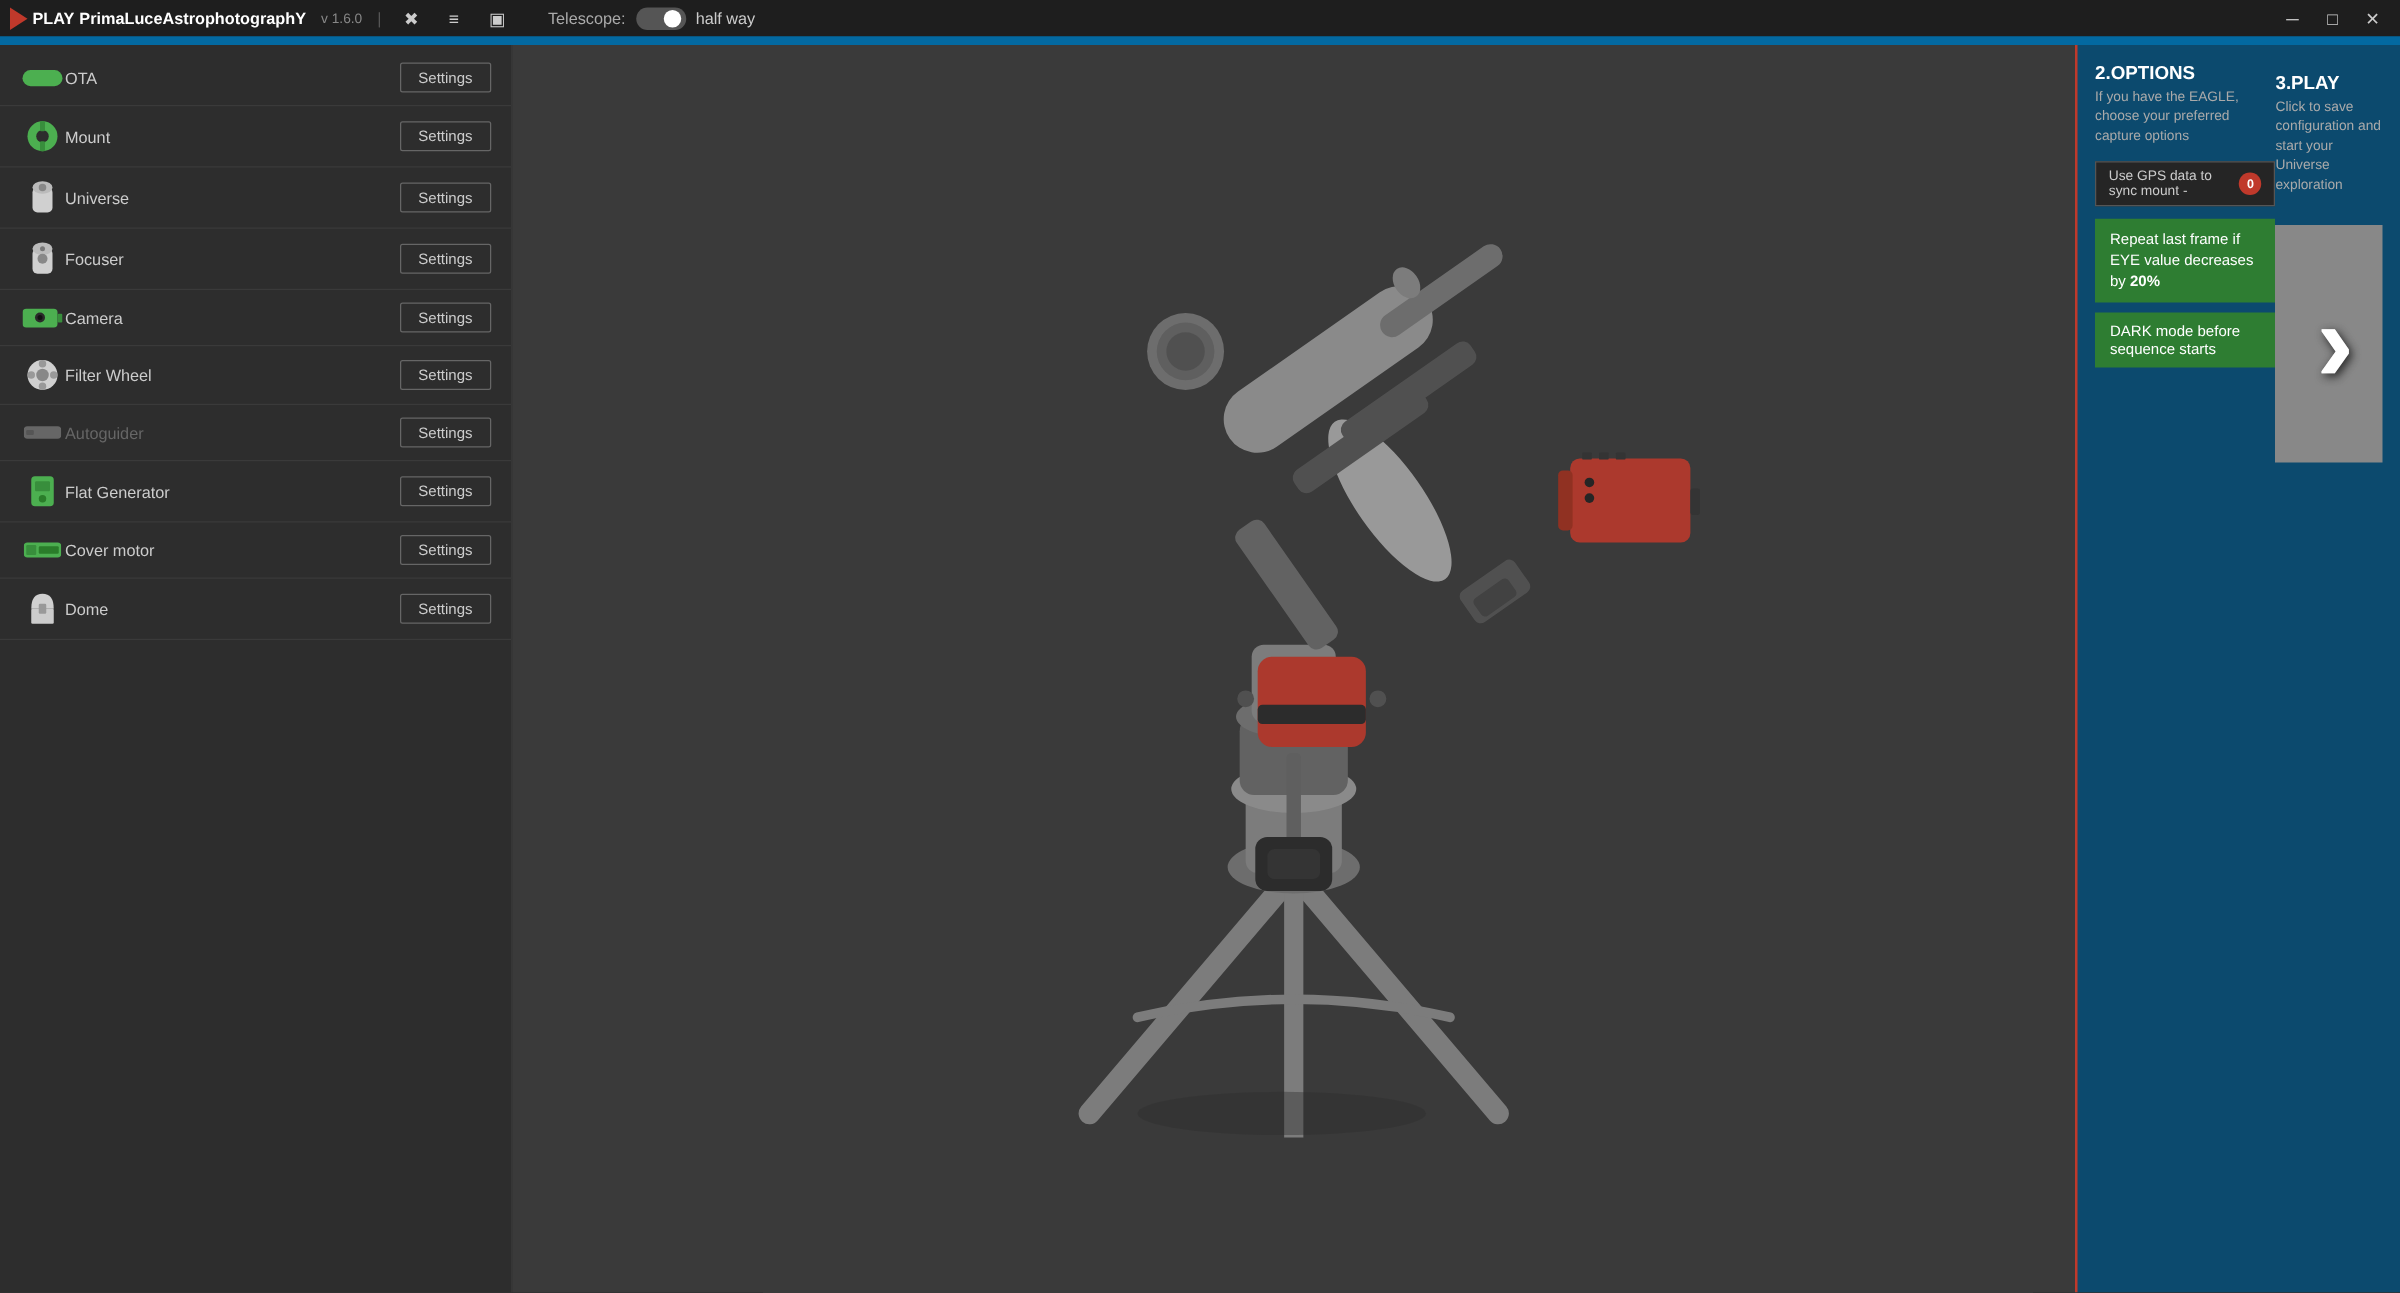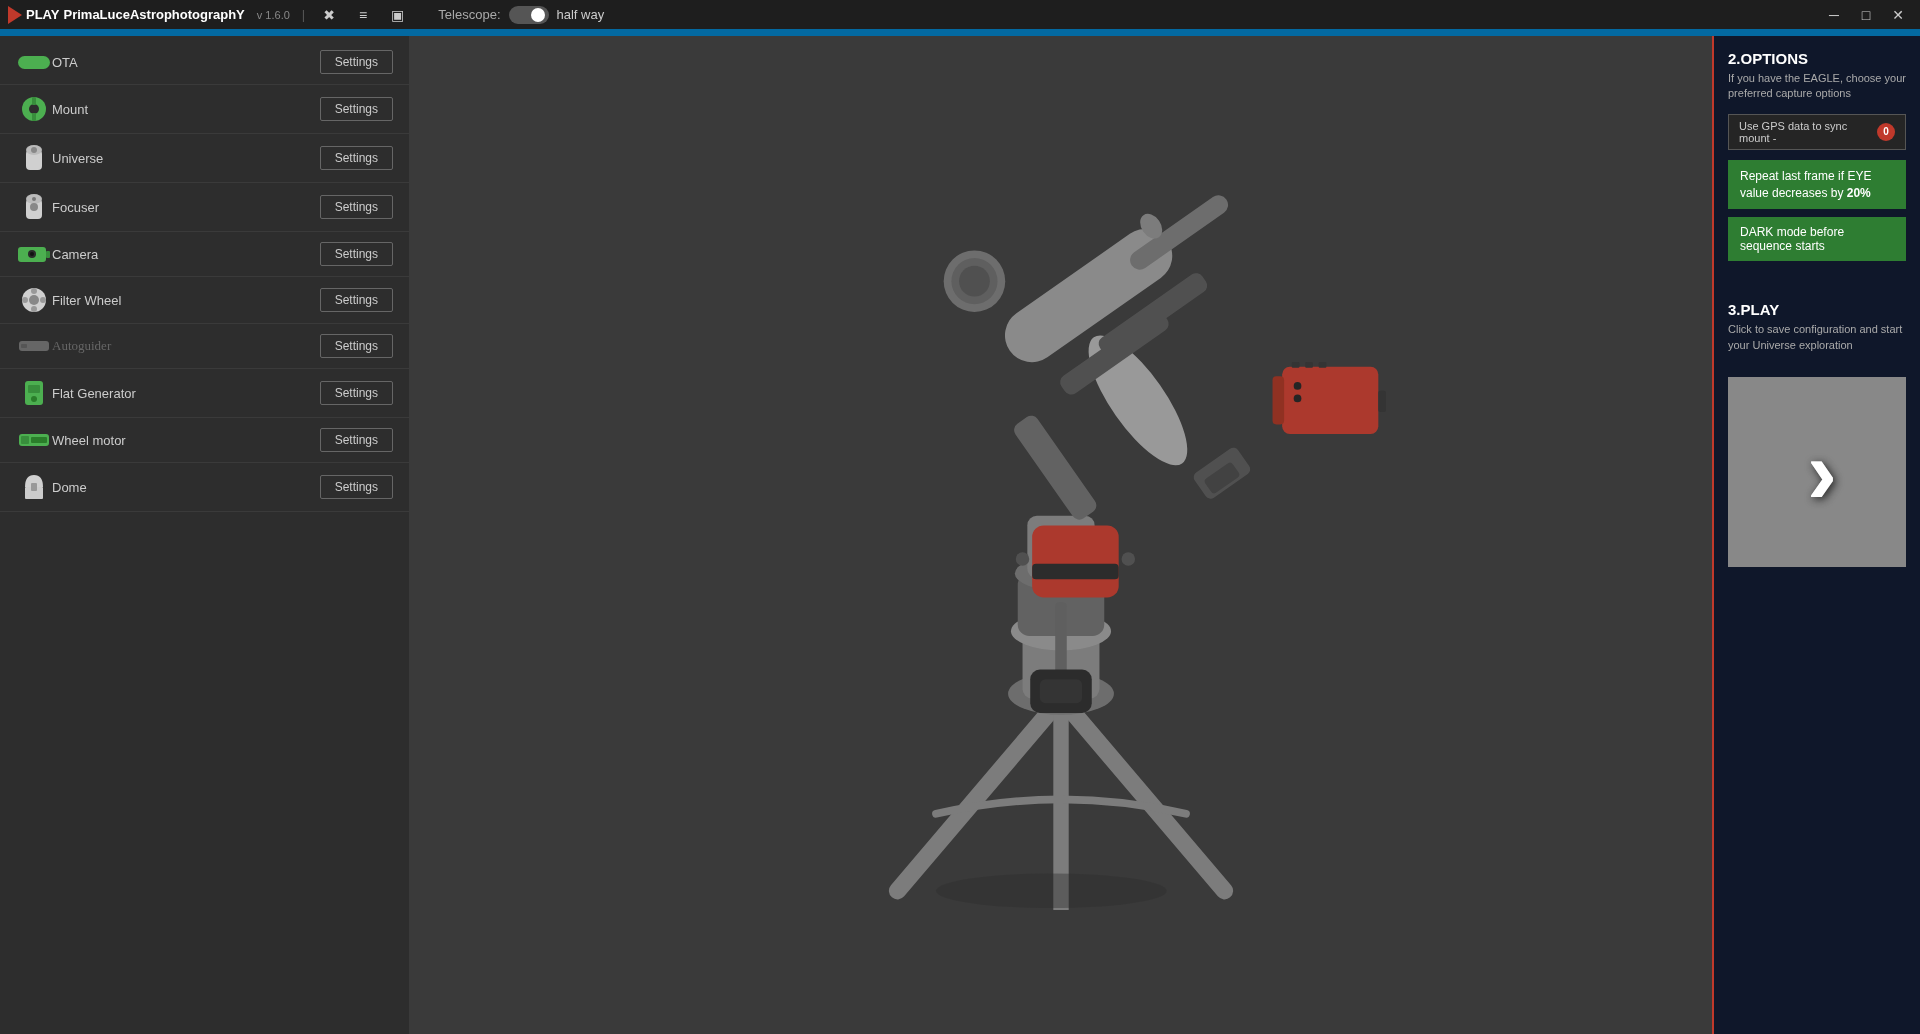--- a/index.html
+++ b/index.html
@@ -140,21 +140,21 @@
       display: flex;
       align-items: center;
       justify-content: center;
       flex-shrink: 0;
     }
     .device-name {
       flex: 1;
       font-size: 13px;
       color: #ccc;
     }
-    .device-name.inactive { color: #666; font-family: Liberation Serif, serif; }
+    .device-name.inactive { color: #666; }
     .settings-btn {
       background: transparent;
       border: 1px solid #666;
       color: #ccc;
       padding: 4px 14px;
       font-size: 12px;
       cursor: pointer;
       border-radius: 2px;
     }
 
@@ -185,25 +185,25 @@
       overflow: hidden;
     }
     .telescope-svg {
       width: 700px;
       height: 750px;
       opacity: 0.85;
     }
 
     
     #right-panel {
-      width: 208px;
-      background: #0f172a;
+      width: 260px;
+      background: #0c4a6e;
       border-left: 2px solid #c0392b;
       display: flex;
-      flex-direction: column;
+      flex-direction: row;
       padding: 14px;
     }
 
     .options-section {
       margin-bottom: 24px;
     }
     .section-title {
       font-size: 15px;
       font-weight: bold;
       color: #fff;
@@ -429,21 +429,21 @@
       </div>
 
       <div class="device-row">
         <div class="device-icon">
           <svg width="30" height="16" viewBox="0 0 30 16">
             <rect x="0" y="2" width="30" height="12" rx="3" fill="#4caf50"></rect>
             <rect x="2" y="4" width="8" height="8" rx="1" fill="#388e3c"></rect>
             <rect x="12" y="5" width="16" height="6" rx="1" fill="#2a7d2a"></rect>
           </svg>
         </div>
-        <span class="device-name">Wheel motor</span>
+        <span class="device-name">Cover motor</span>
         <button class="settings-btn">Settings</button>
       </div>
 
       <div class="device-row">
         <div class="device-icon">
           <svg width="20" height="28" viewBox="0 0 20 28">
             <rect x="1" y="14" width="18" height="12" rx="1" fill="#ccc"></rect>
             <path d="M1,14 Q1,2 10,2 Q19,2 19,14 Z" fill="#d0d0d0"></path>
             <rect x="7" y="10" width="6" height="8" rx="1" fill="#999"></rect>
           </svg>

